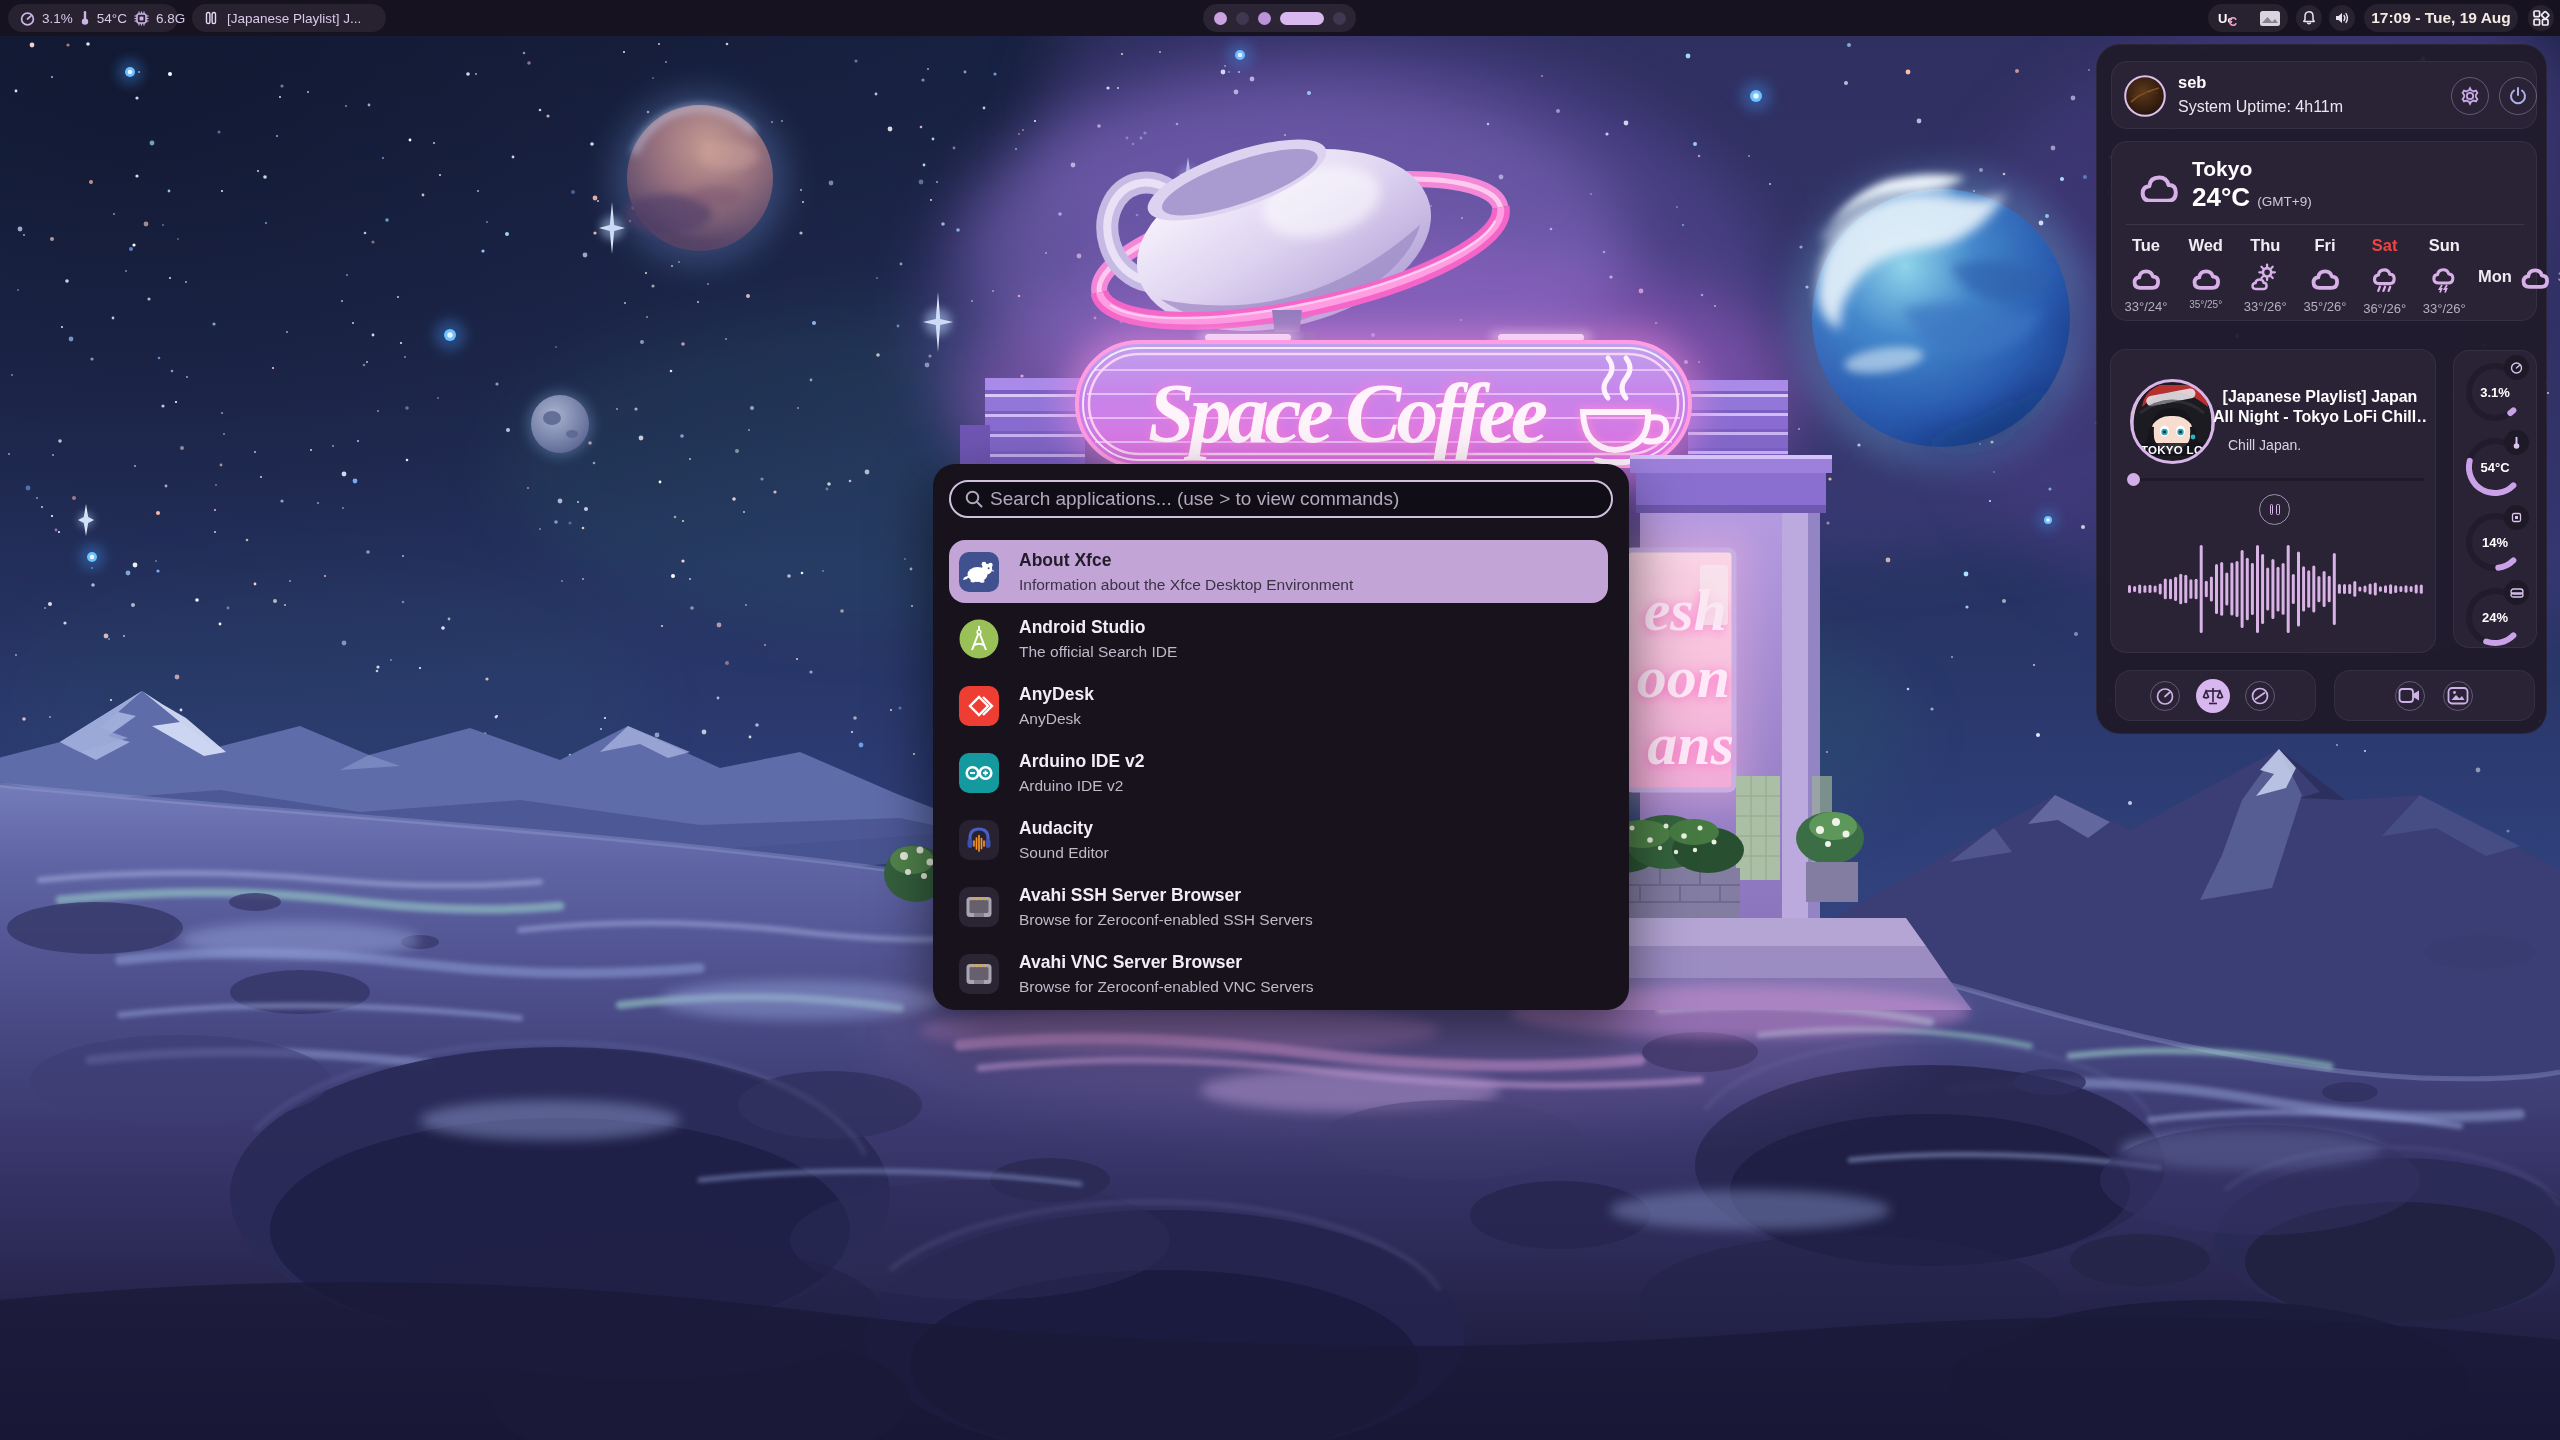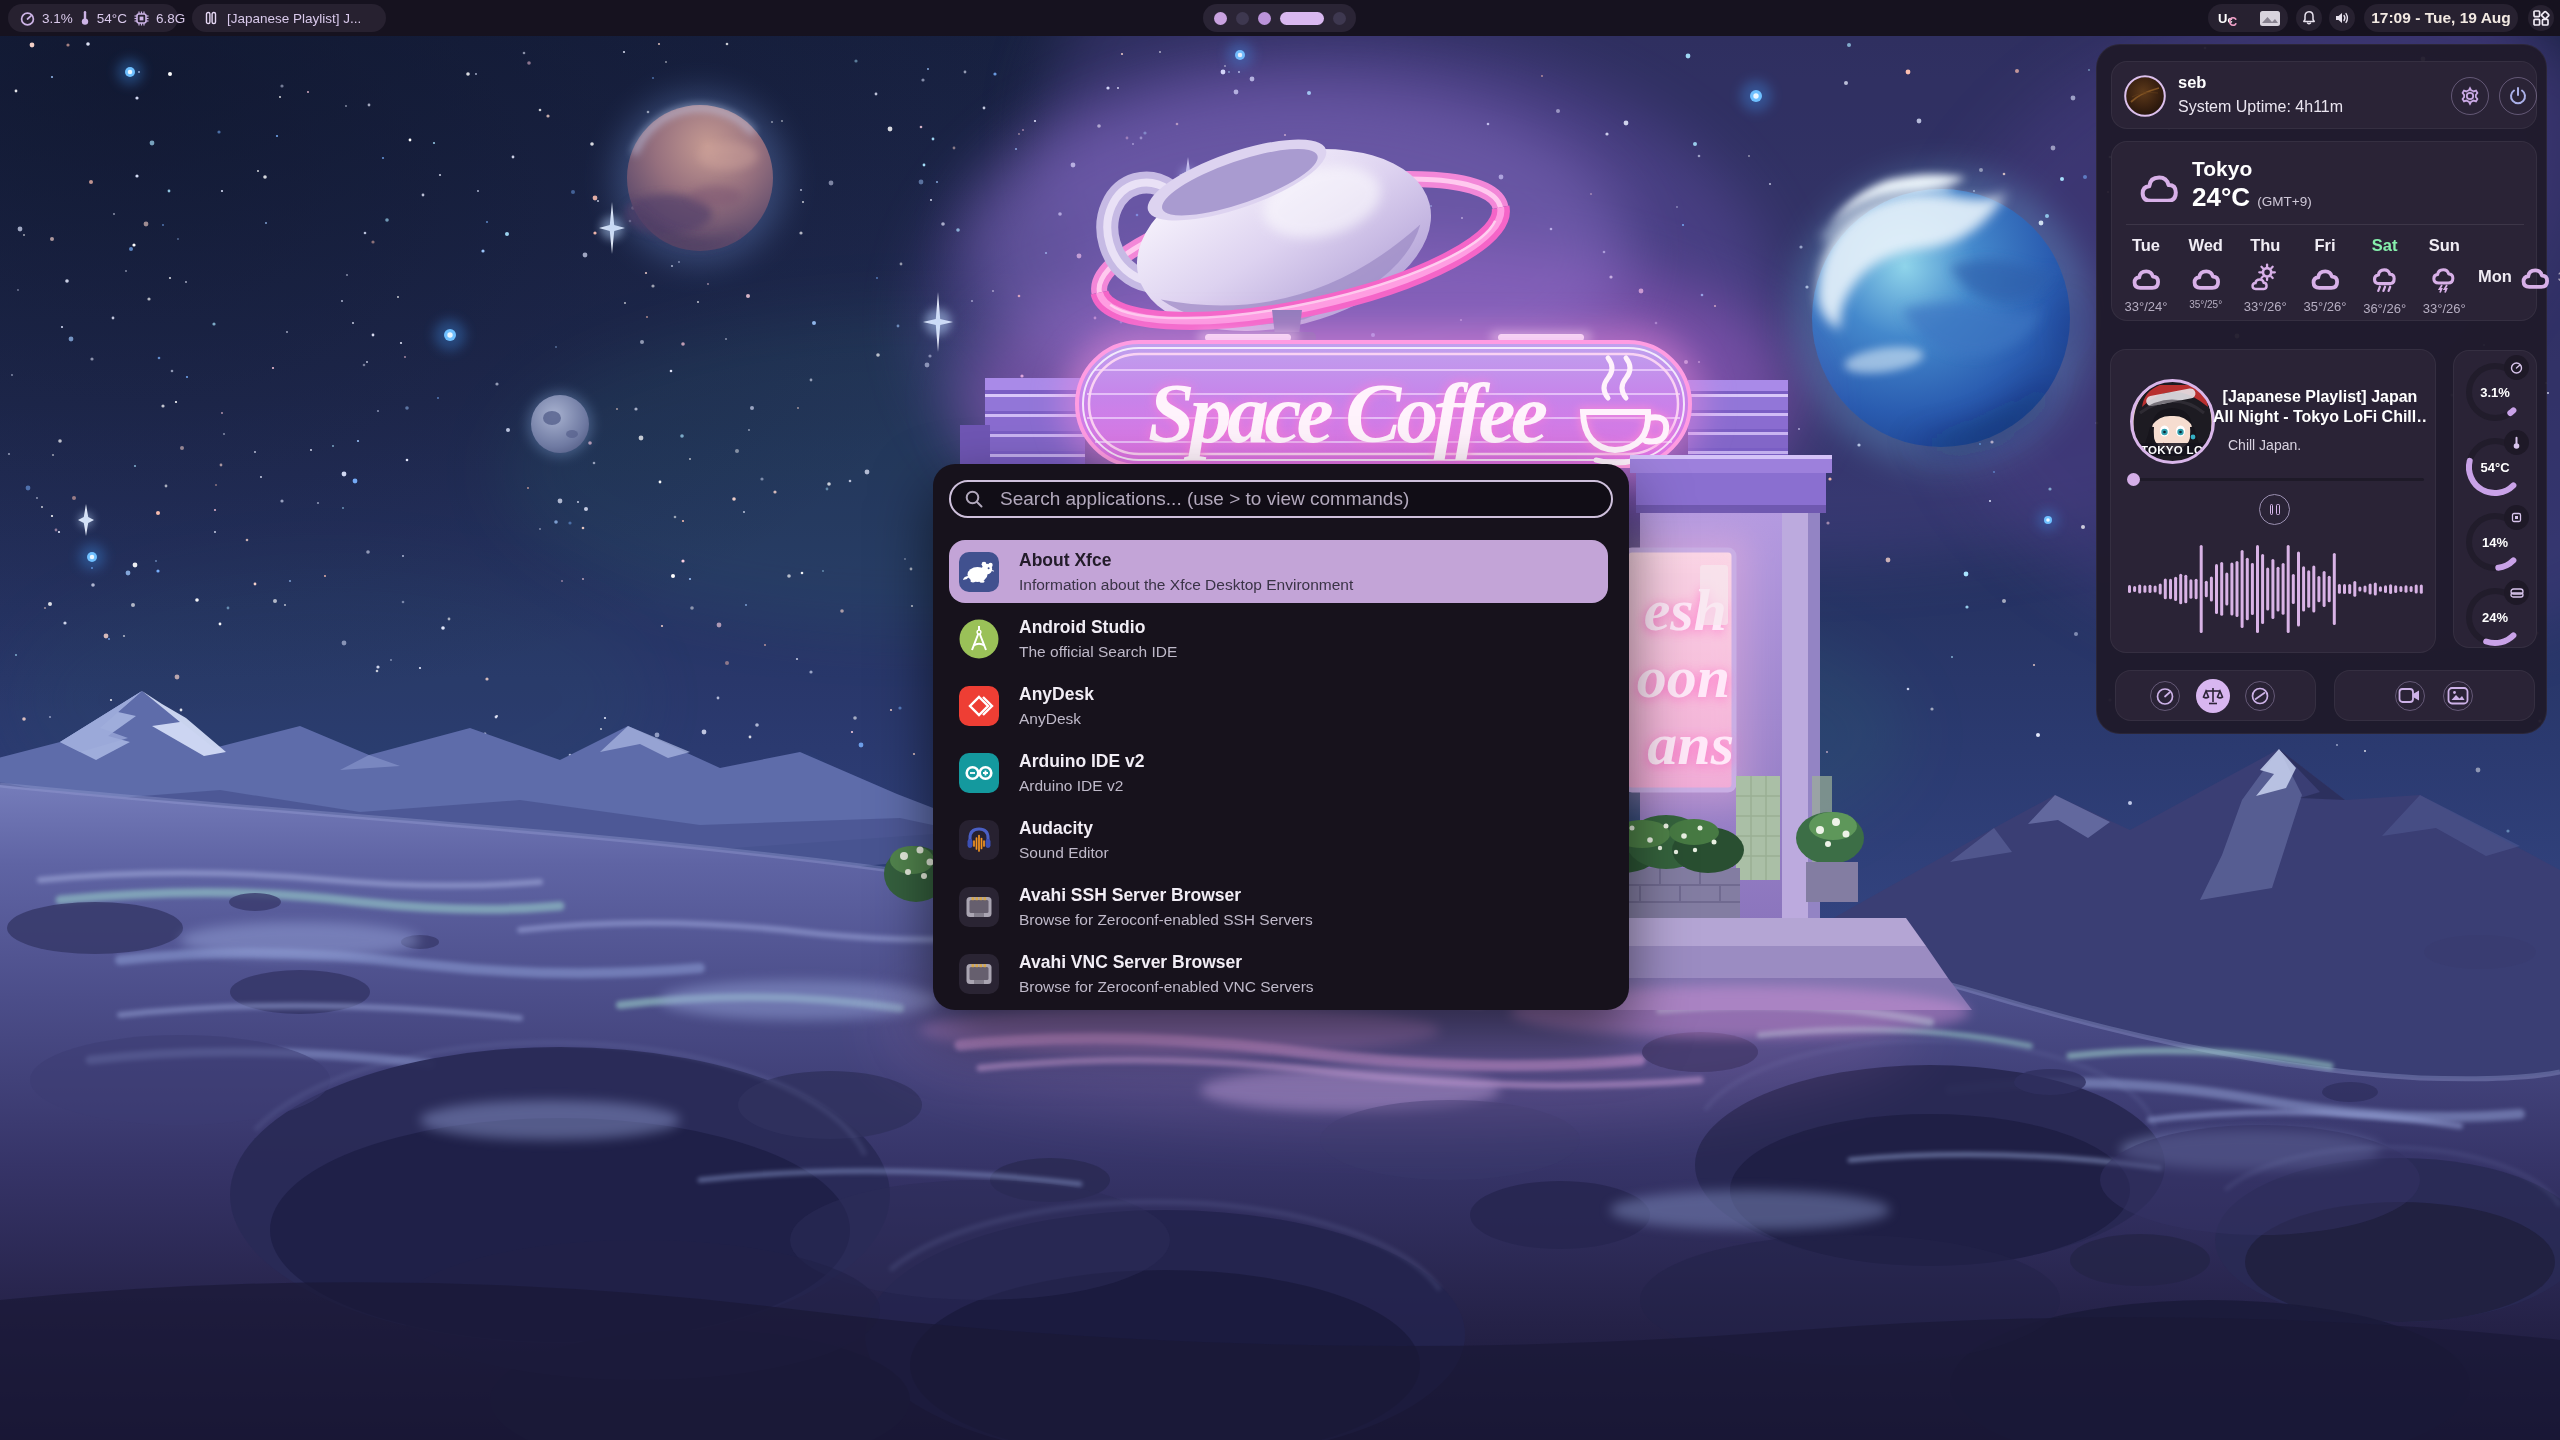--- a/index.html
+++ b/index.html
@@ -1218,21 +1218,21 @@
           <rect x="13.2" y="2.2" width="5.6" height="5.6" rx="1" transform="rotate(45 13.2 2.2)" fill="none" stroke="#f0eaf4" stroke-width="1.7"></rect>
         </svg>
       </div>
 </div>
 <div id="launcher">
 <div id="searchbox">
         <svg width="20" height="20" viewBox="0 0 20 20" style="">
           <circle cx="8.5" cy="8.5" r="5.8" fill="none" stroke="#b2a8bc" stroke-width="2"></circle>
           <line x1="13" y1="13" x2="17.5" y2="17.5" stroke="#b2a8bc" stroke-width="2" stroke-linecap="round"></line>
         </svg>
-        <span style="margin-left:16px">Search applications... (use &gt; to view commands)</span>
+        <span style="margin-left:6px">Search applications... (use &gt; to view commands)</span>
       </div>
 <div class="lrow sel" style="top:76px">
         <div class="ic">
           <svg width="40" height="40" viewBox="0 0 40 40" style="">
             <rect width="40" height="40" rx="10" fill="#41518f"></rect>
             <g fill="#fff">
               <ellipse cx="18.5" cy="22.5" rx="10" ry="7.5"></ellipse>
               <circle cx="28" cy="17" r="5.2"></circle>
               <circle cx="25" cy="12.2" r="2.4"></circle>
               <circle cx="31.5" cy="13" r="2.2"></circle>
@@ -1435,21 +1435,21 @@
             <span style="font-size:13px;color:#b6aec2">33°/26°</span>
           </div>
           <div style="display:flex;flex-direction:column;align-items:center;gap:8px;width:52px">
             <span style="font-size:16.5px;font-weight:bold;color:#f0ecf4">Fri</span>
             <svg width="30" height="28" viewBox="0 0 28 26" style="">
               <path d="M8 21 Q3 21 3 16.5 Q3 12.5 7 12.2 Q7.5 7 13 7 Q17.5 7 18.6 11.5 Q23 11.5 23 16 Q23 21 18 21 Z" fill="none" stroke="#d8b0e8" stroke-width="3.2" stroke-linejoin="round" transform="scale(1.1)"></path>
             </svg>
             <span style="font-size:13px;color:#b6aec2">35°/26°</span>
           </div>
           <div style="display:flex;flex-direction:column;align-items:center;gap:8px;width:52px">
-            <span style="font-size:16.5px;font-weight:bold;color:#86efac">Sat</span>
+            <span style="font-size:16.5px;font-weight:bold;color:#ef4444">Sat</span>
             <svg width="30" height="30" viewBox="0 0 26 29" style="">
               <path d="M8 21 Q3 21 3 16.5 Q3 12.5 7 12.2 Q7.5 7 13 7 Q17.5 7 18.6 11.5 Q23 11.5 23 16 Q23 21 18 21 Z" fill="none" stroke="#d8b0e8" stroke-width="3.2" stroke-linejoin="round" transform="scale(0.95)"></path>
               <g stroke="#d8b0e8" stroke-width="2.2" stroke-linecap="round">
                 <line x1="8" y1="23" x2="6.5" y2="27"></line>
                 <line x1="13" y1="23" x2="11.5" y2="27"></line>
                 <line x1="18" y1="23" x2="16.5" y2="27"></line>
               </g>
             </svg>
             <span style="font-size:13px;color:#b6aec2">36°/26°</span>
           </div>

